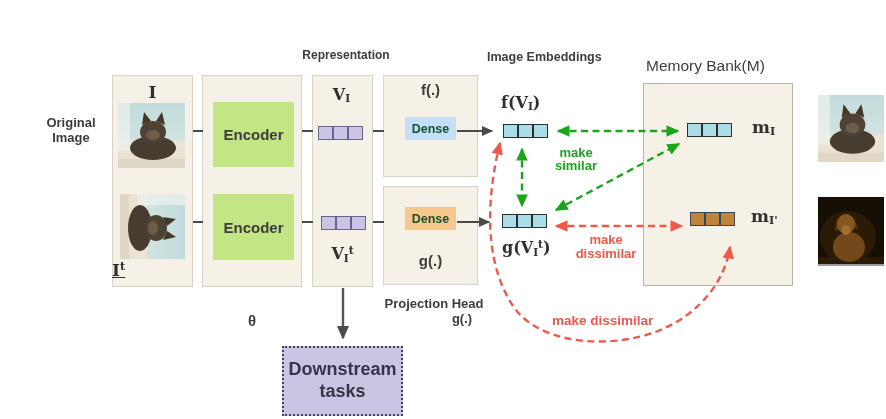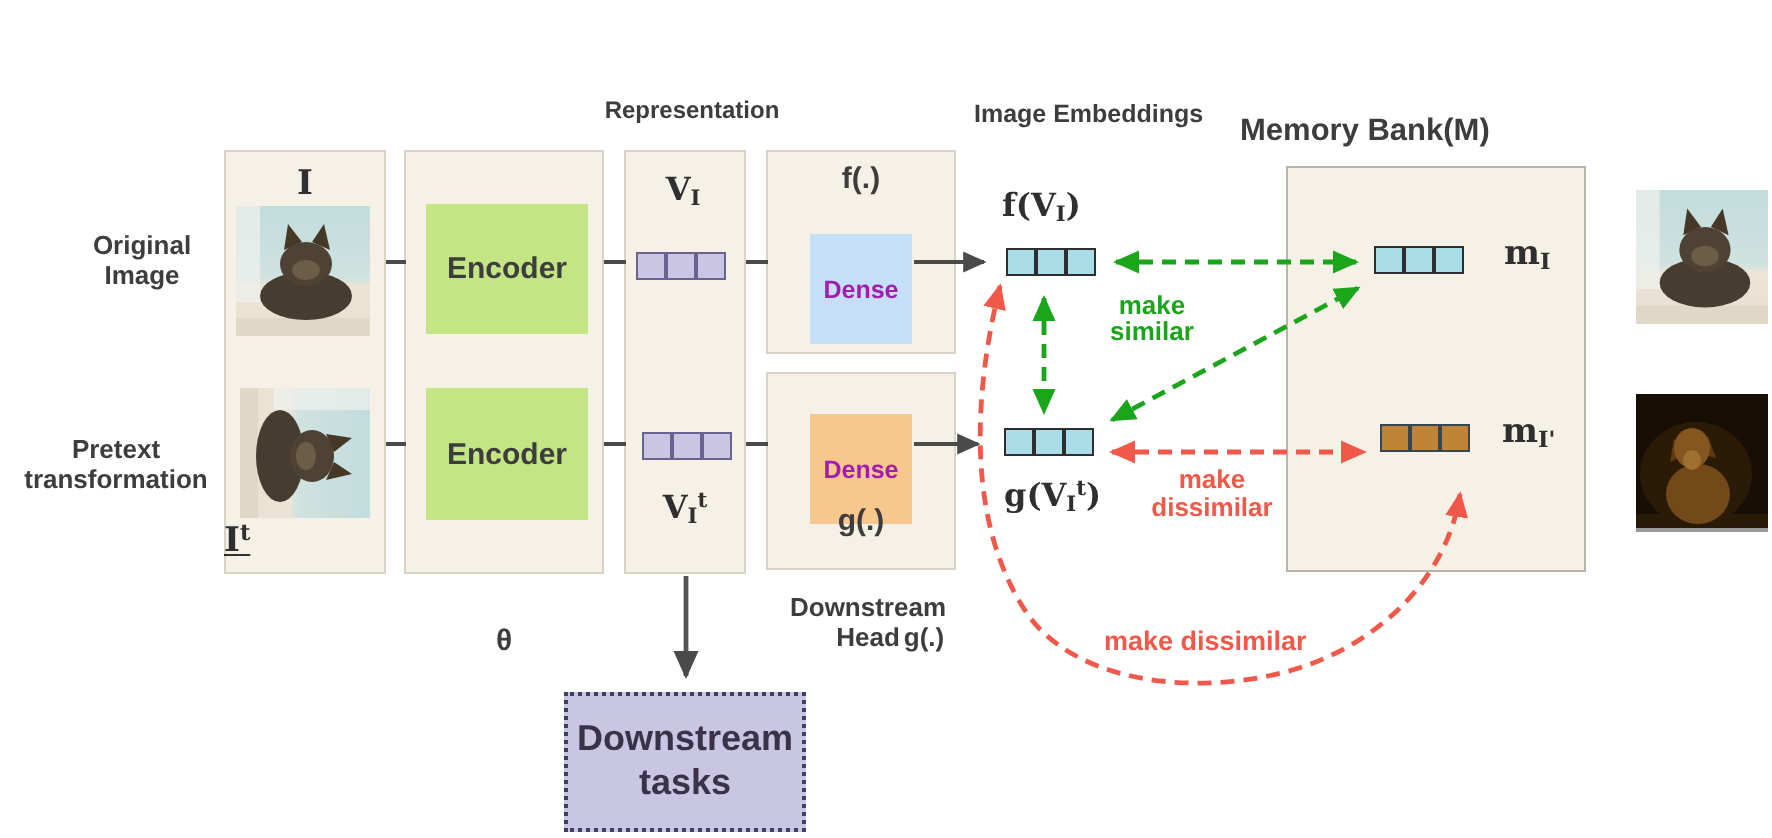--- a/index.html
+++ b/index.html
@@ -10,21 +10,21 @@
   .abs { position:absolute; }
   .panel {
     position:absolute; background:#f6f1e6; border:1px solid #d8d3c6;
     box-sizing:border-box;
   }
   .bold { font-weight:bold; }
   
   #page-title { left:20px; top:4px; font-size:23px; font-weight:bold; color:#383838; letter-spacing:0.2px; }
   #hdr-representation { left:298px; top:48px; width:96px; font-size:12px; font-weight:bold; text-align:center; }
   #hdr-embeddings { left:487px; top:50px; width:140px; font-size:12.5px; font-weight:bold; }
-  #hdr-memory { left:620px; top:57px; width:160px; font-size:15.5px; font-weight:bold; }
+  #hdr-memory { left:646px; top:57px; width:160px; font-size:15.5px; font-weight:normal; }
   #lbl-original { left:38px; top:116px; width:66px; font-size:13px; font-weight:bold; text-align:center; line-height:1.15; }
   #lbl-pretext { left:2px; top:218px; width:112px; font-size:13px; font-weight:bold; text-align:center; line-height:1.15; }
   #cap-cnn { left:202px; top:292px; width:100px; font-size:13px; font-weight:bold; text-align:center; }
   #cap-theta { left:202px; top:312px; width:100px; font-size:15px; font-weight:bold; text-align:center; }
   #cap-proj1 { left:378px; top:296px; width:112px; font-size:13px; font-weight:bold; text-align:center; }
   #cap-proj2 { left:426px; top:311px; width:72px; font-size:13px; font-weight:bold; text-align:center; }
   
   #panel-input   { left:112px; top:75px; width:81px;  height:212px; }
   #panel-encoder { left:202px; top:75px; width:100px; height:212px; }
   #panel-repr    { left:312px; top:75px; width:61px;  height:212px; }
@@ -45,23 +45,23 @@
   #lbl-mI2 { left:751px; top:206px; font-size:17px; }
   
   .encoder-box {
     position:absolute; left:10px; width:81px; height:65px; background:#c3e583;
     display:flex; align-items:center; justify-content:center;
     font-size:15px; font-weight:bold; color:#3d3d3d;
   }
   #encoder-top { top:26px; }
   #encoder-bottom { top:118px; height:66px; }
   .dense-box {
-    position:absolute; left:21px; width:51px; height:55px;
+    position:absolute; left:21px; width:51px; height:23px;
     display:flex; align-items:center; justify-content:center;
-    font-size:12.5px; font-weight:bold; color:#a21caf;
+    font-size:12.5px; font-weight:bold; color:#14532d;
   }
   #dense-top { top:41px; background:#c4dff7; }
   #dense-bottom { top:20px; background:#f8c78e; }
   #lbl-fdot { left:383px; top:81px; width:95px; font-size:15px; font-weight:bold; text-align:center; }
   #lbl-gdot { left:383px; top:252px; width:95px; font-size:15px; font-weight:bold; text-align:center; }
   
   .vec { position:absolute; display:flex; border:1.6px solid #2e2e2e; background:#2e2e2e; gap:1.6px; }
   .vec .cell { width:13.2px; height:12.4px; }
   .vec-purple { border-color:#6a6391; background:#6a6391; }
   .vec-purple .cell { background:#c9c5e2; }
@@ -98,21 +98,20 @@
 </style>
 </head>
 <body>
 
 <div id="canvas">
 
   <div class="abs" id="hdr-representation">Representation</div>
   <div class="abs" id="hdr-embeddings">Image Embeddings</div>
   <div class="abs" id="hdr-memory">Memory Bank(M)</div>
   <div class="abs" id="lbl-original">Original Image</div>
-  <div class="abs" id="lbl-pretext">Pretext transformation</div>
 
   <div class="panel" id="panel-input"></div>
   <div class="panel" id="panel-encoder">
     <div class="encoder-box" id="encoder-top">Encoder</div>
     <div class="encoder-box" id="encoder-bottom">Encoder</div>
   </div>
   <div class="panel" id="panel-repr"></div>
   <div class="panel" id="panel-f">
     <div class="dense-box" id="dense-top">Dense</div>
   </div>
@@ -126,21 +125,21 @@
   <div class="abs math" id="lbl-VI"><span>V</span><span class="msub">I</span></div>
   <div class="abs math" id="lbl-VIt"><span>V</span><span class="msub">I</span><span class="msup">t</span></div>
   <div class="abs bold" id="lbl-fdot">f(.)</div>
   <div class="abs bold" id="lbl-gdot">g(.)</div>
   <div class="abs math" id="lbl-fVI"><span>f(V</span><span class="msub">I</span><span>)</span></div>
   <div class="abs math" id="lbl-gVIt"><span>g(V</span><span class="msub">I</span><span class="msup">t</span><span>)</span></div>
   <div class="abs math" id="lbl-mI"><span>m</span><span class="msub">I</span></div>
   <div class="abs math" id="lbl-mI2"><span>m</span><span class="msub">I'</span></div>
 
   <div class="abs" id="cap-theta">θ</div>
-  <div class="abs" id="cap-proj1">Downstream Head</div>
+  <div class="abs" id="cap-proj1">Projection Head</div>
   <div class="abs" id="cap-proj2">g(.)</div>
 
   <div class="vec vec-purple" id="vec-vi">
       <div class="cell"></div>
       <div class="cell"></div>
       <div class="cell"></div>
     </div>
   <div class="vec vec-purple" id="vec-vit">
       <div class="cell"></div>
       <div class="cell"></div>

